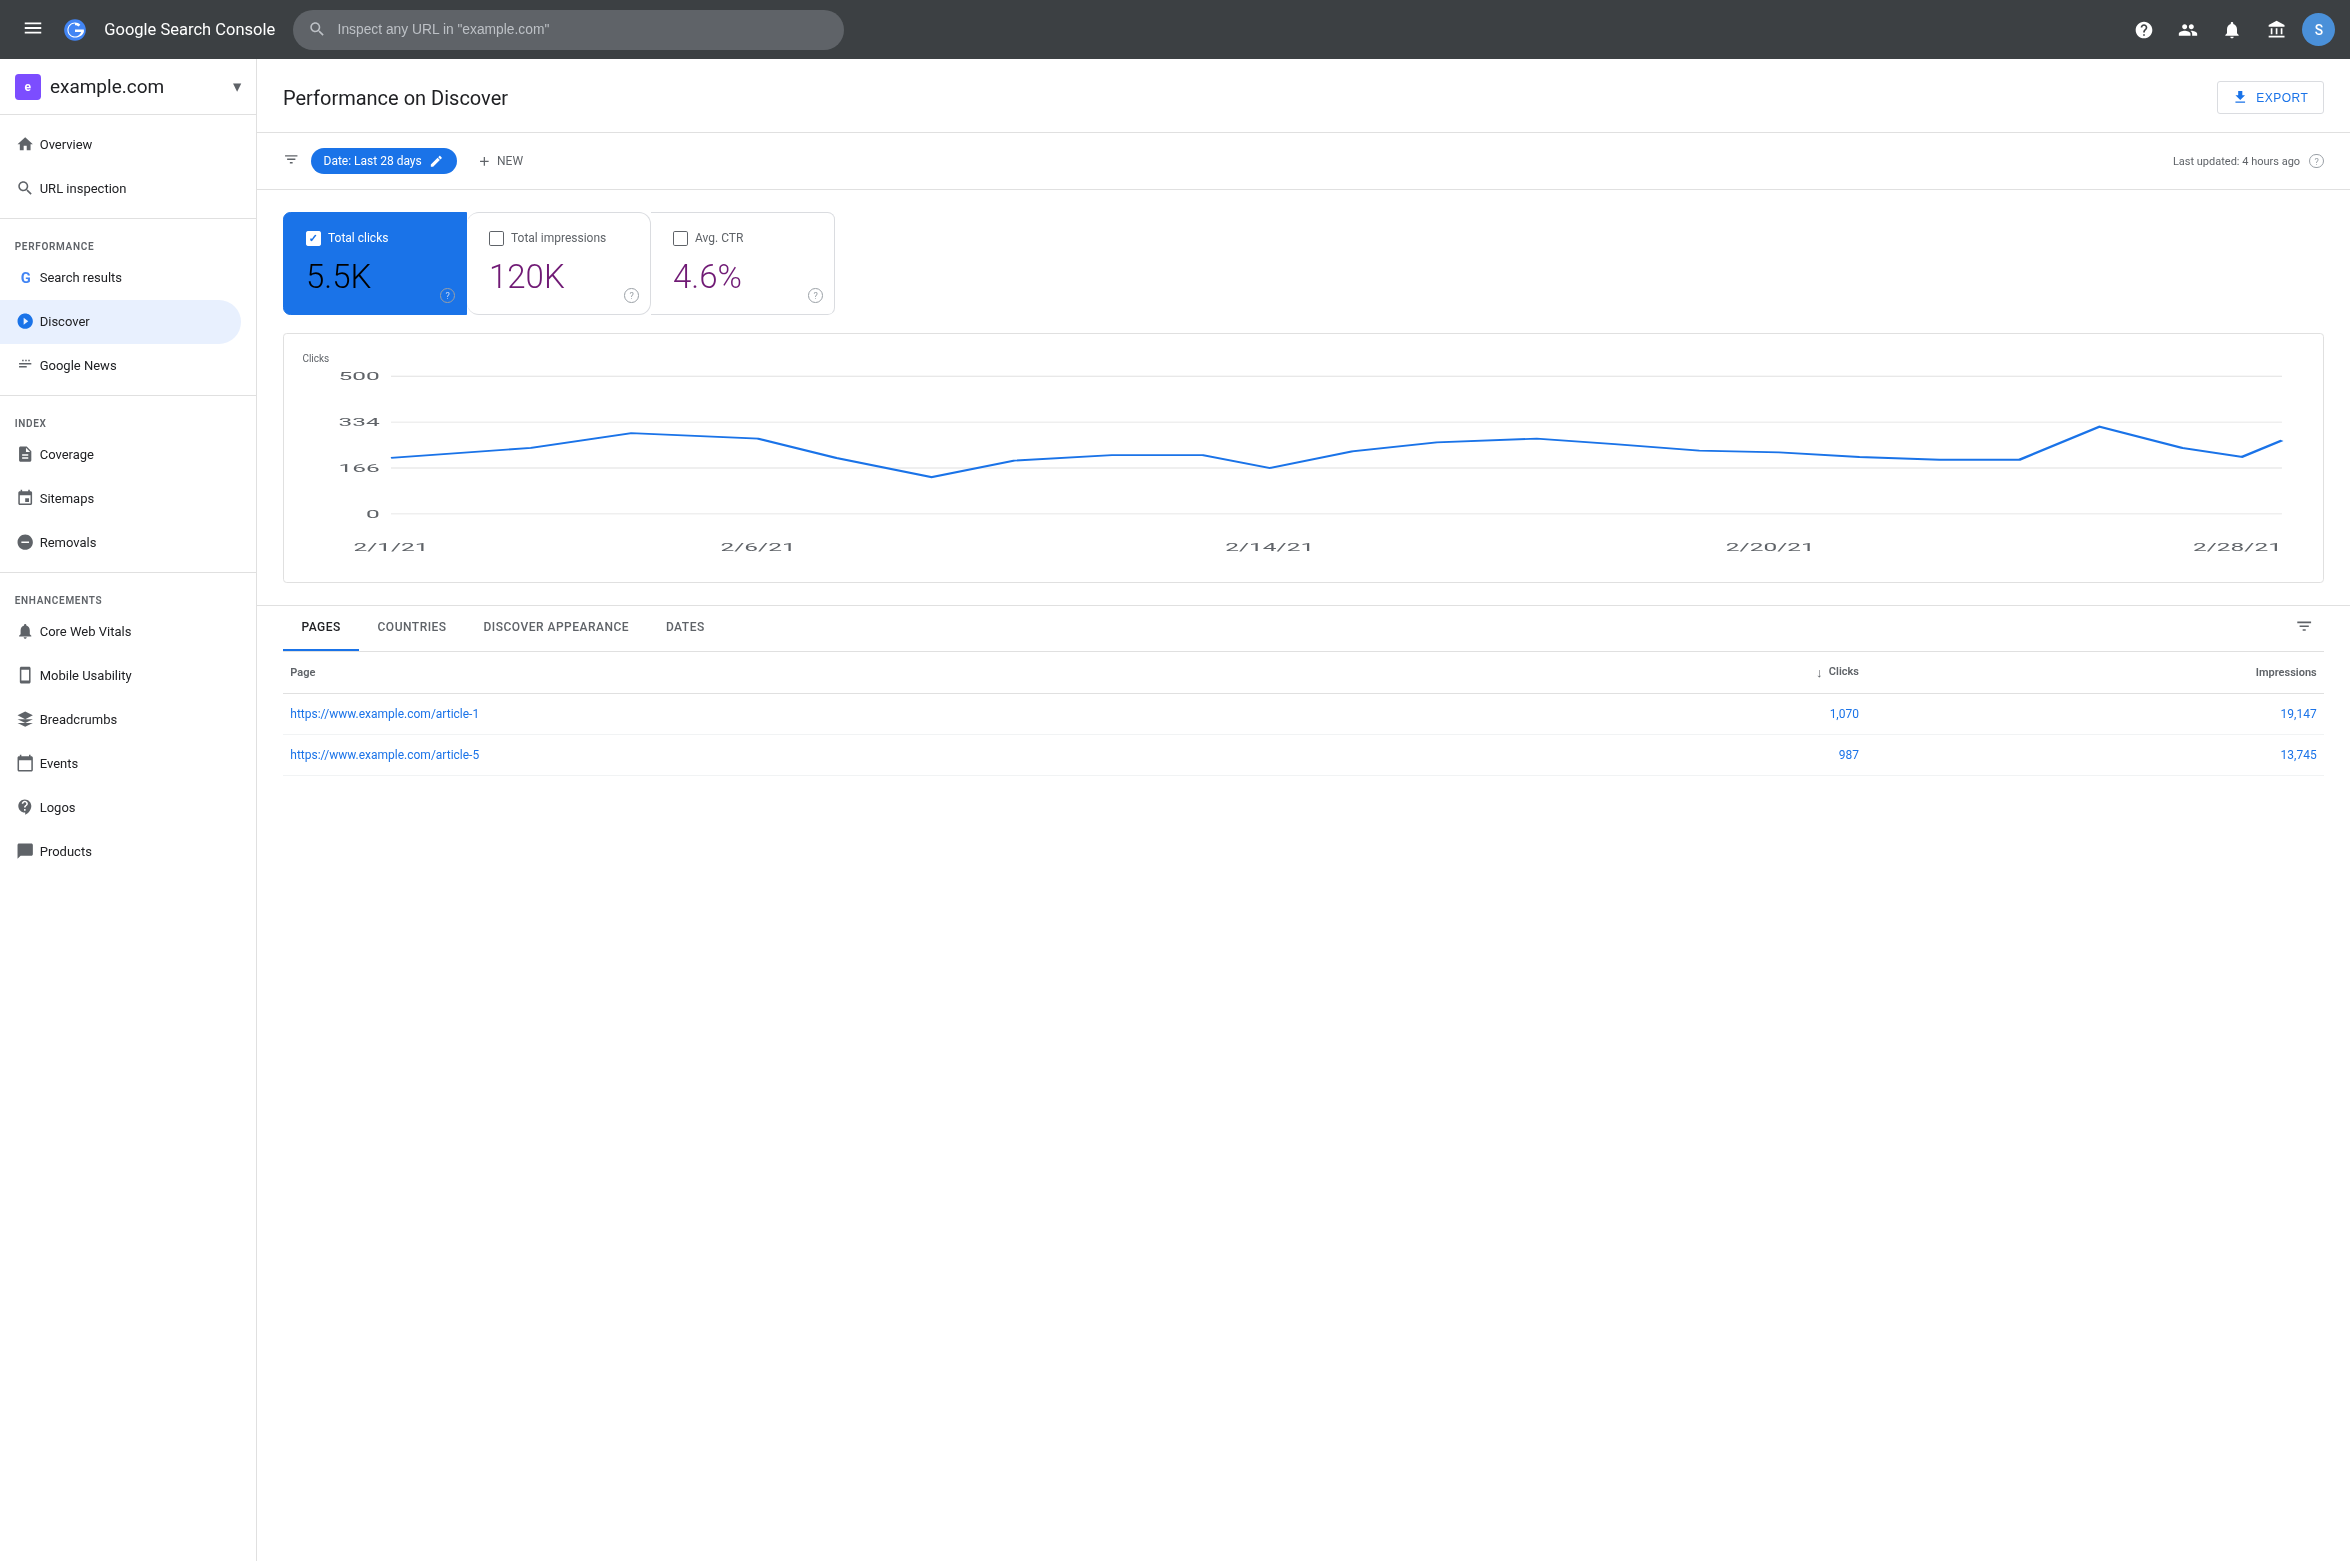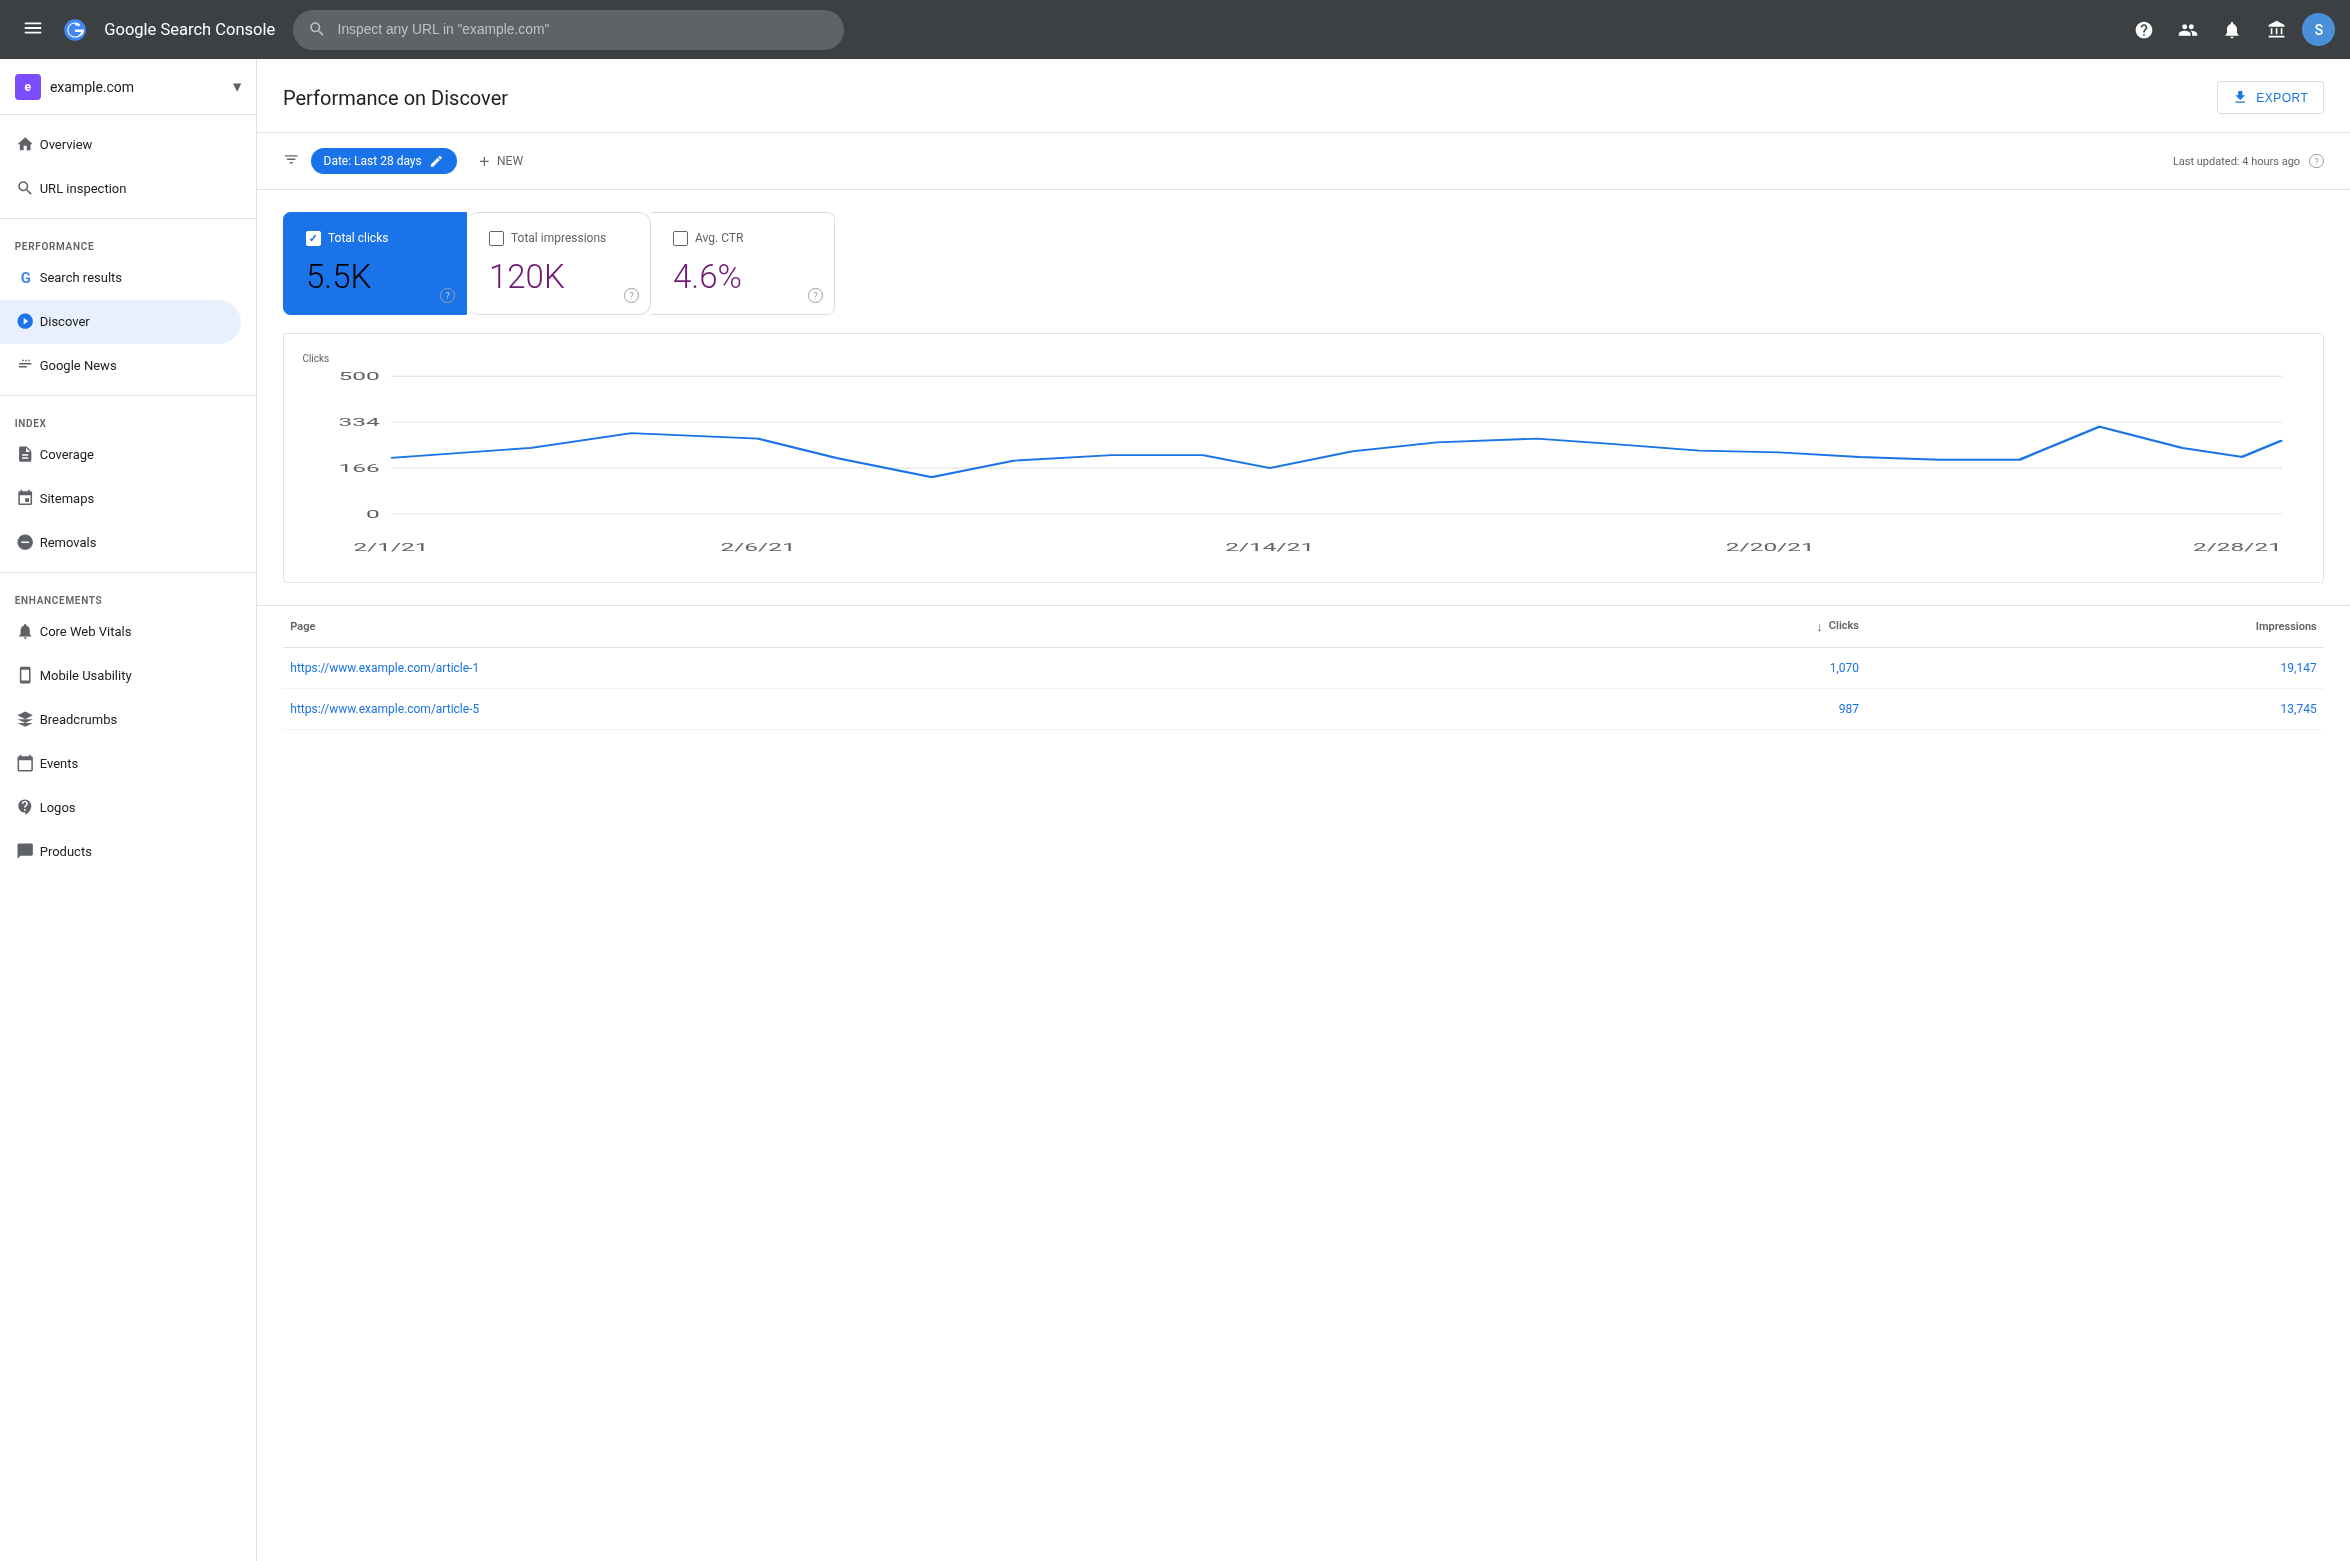--- a/index.html
+++ b/index.html
@@ -110,21 +110,21 @@
     .sidebar-property-icon {
       width: 26px; height: 26px;
       background: #7c4dff;
       border-radius: 3.7px;
       display: flex; align-items: center; justify-content: center;
       color: #fff;
       font-size: 12px;
       font-weight: 700;
     }
     .sidebar-property-name {
-      font-size: 14px;
+      font-size: 19px;
       color: #202124;
       flex: 1;
     }
     .sidebar-property-chevron {
       color: #5f6368;
       font-size: 16.5px;
     }
     .sidebar-nav { padding: 7.3px 0; }
     .sidebar-item {
       display: flex;
@@ -675,20 +675,31 @@
           <text x="205" y="200" text-anchor="middle" font-size="11" fill="#5f6368">2/6/21</text>
           <text x="435" y="200" text-anchor="middle" font-size="11" fill="#5f6368">2/14/21</text>
           <text x="660" y="200" text-anchor="middle" font-size="11" fill="#5f6368">2/20/21</text>
           <text x="870" y="200" text-anchor="middle" font-size="11" fill="#5f6368">2/28/21</text>
         </svg>
       </div>
     </div>
 
     <div class="table-section">
 
+      <div class="tabs-row">
+        <div class="tab-item active">PAGES</div>
+        <div class="tab-item">COUNTRIES</div>
+        <div class="tab-item">DISCOVER APPEARANCE</div>
+        <div class="tab-item">DATES</div>
+        <div class="tab-filter-icon">
+          <svg width="18.4" height="18.4" viewBox="0 0 24 24" fill="#5f6368">
+              <path d="M10 18h4v-2h-4v2zM3 6v2h18V6H3zm3 7h12v-2H6v2z"></path>
+            </svg>
+        </div>
+      </div>
 
       <table class="data-table">
         <thead>
           <tr>
             <th>Page</th>
             <th class="right">
               <span class="sort-icon">↓</span>
               <span>Clicks</span>
             </th>
             <th class="right">Impressions</th>

